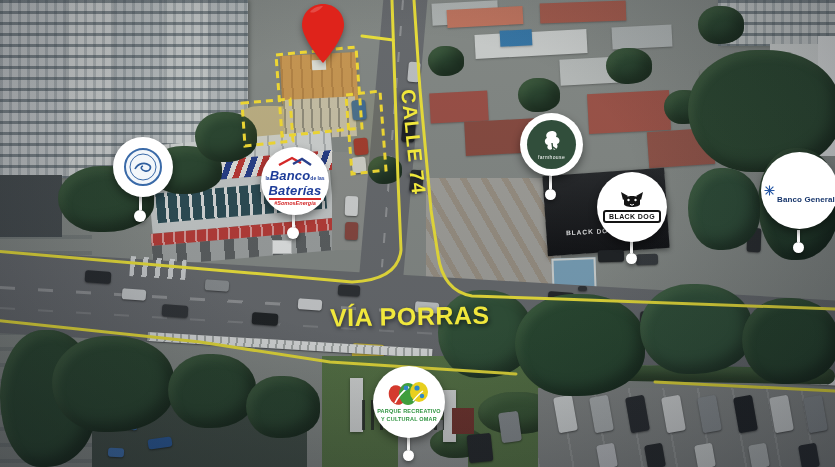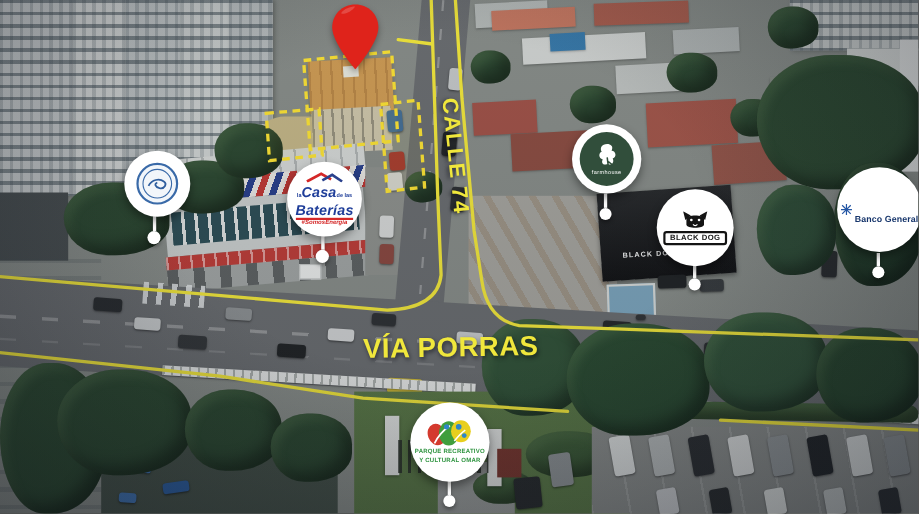--- a/index.html
+++ b/index.html
@@ -204,21 +204,21 @@
   </div>
 
   <div class="stem" style="left:292px;top:214px;height:13px;"></div>
   <div class="dot" style="left:287px;top:227px;width:12px;height:12px;"></div>
   <div class="badge" style="left:261px;top:147px;width:68px;height:68px;">
     <svg width="36" height="10" viewBox="0 0 36 10">
       <path d="M2,9 L15,2 L24,7" fill="none" stroke="#d42828" stroke-width="2.4"></path>
       <path d="M16,8 L25,3 L34,9" fill="none" stroke="#2a418d" stroke-width="2.4"></path>
     </svg>
     <div style="line-height:1;">
-      <span class="casa-small">la</span><span class="casa-big">Casa</span><span class="casa-small">de las</span>
+      <span class="casa-small">la</span><span class="casa-big">Banco</span><span class="casa-small">de las</span>
     </div>
     <div class="casa-big" style="border-bottom:2px solid #d42828;padding-bottom:1px;">Baterías</div>
     <div class="casa-tag">#SomosEnergía</div>
   </div>
 
   <div class="stem" style="left:549px;top:176px;height:13px;"></div>
   <div class="dot" style="left:545px;top:189px;width:11px;height:11px;"></div>
   <div class="badge" style="left:520px;top:113px;width:63px;height:63px;">
     <div class="fh-circle">
       <svg width="24" height="26" viewBox="0 0 24 26">

